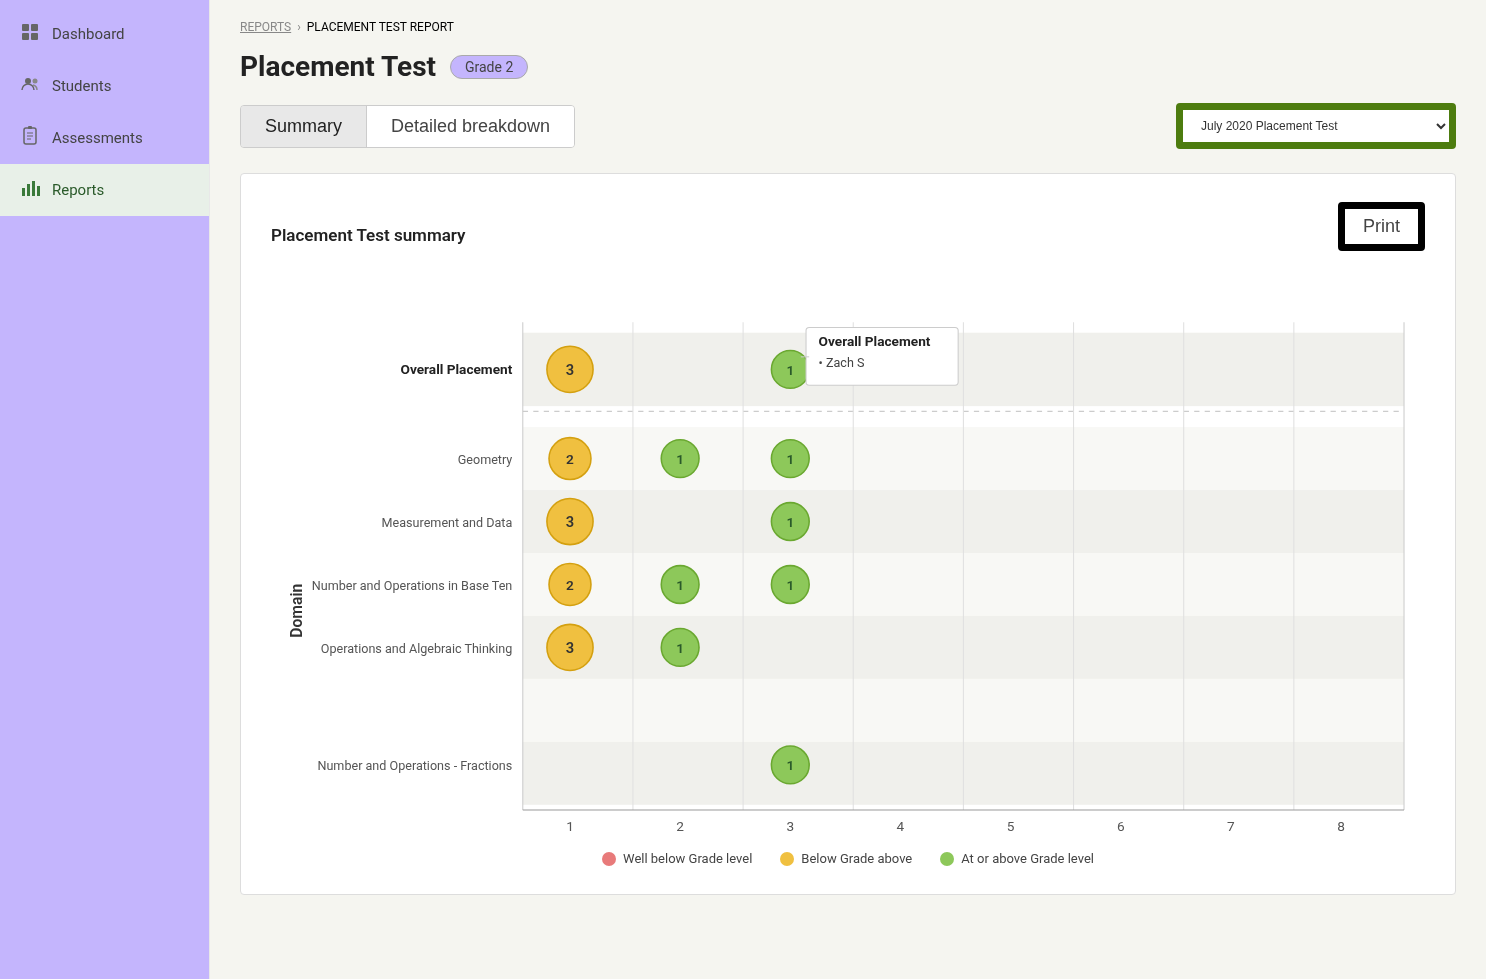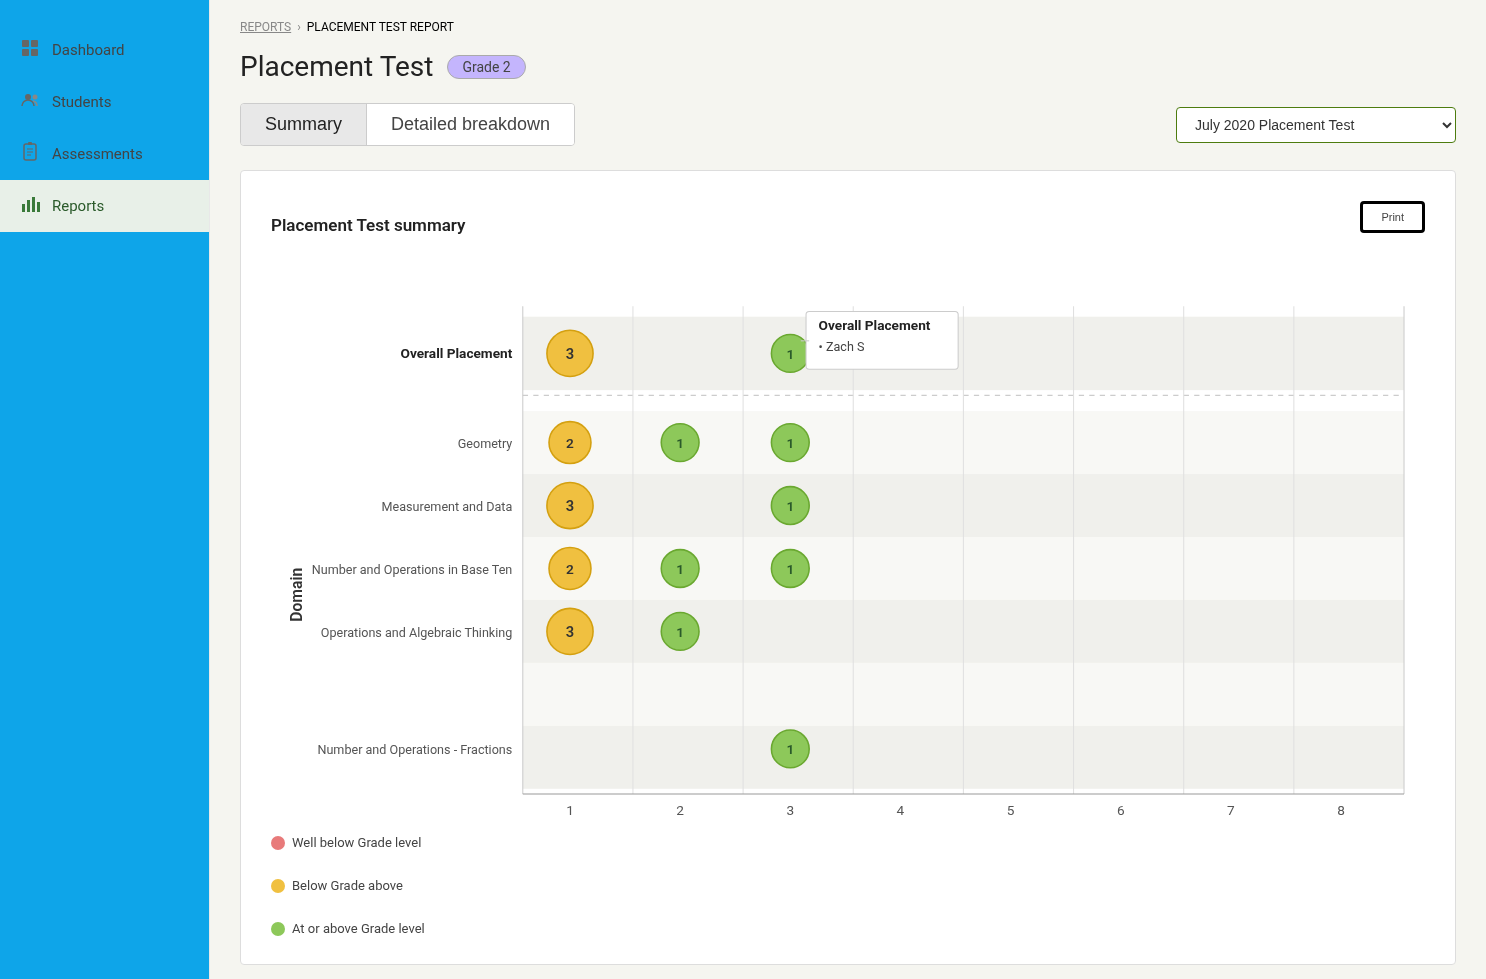--- a/index.html
+++ b/index.html
@@ -2,23 +2,23 @@
 <html><head>
   <meta charset="utf-8">
   <style>
     * { box-sizing: border-box; margin: 0; padding: 0; }
     body { font-family: -apple-system, BlinkMacSystemFont, 'Segoe UI', Roboto, sans-serif; background: #f5f5f0; display: flex; height: 979px; overflow: hidden; }
 
     
     .sidebar {
       width: 210px;
       min-width: 210px;
-      background: #0ea5e9;
+      background: #c4b5fd;
       border-right: 1px solid #e8e8e8;
-      padding-top: 24px;
+      padding-top: 8px;
     }
     .sidebar-item {
       display: flex;
       align-items: center;
       gap: 12px;
       padding: 14px 20px;
       cursor: pointer;
       color: #444;
       font-size: 15px;
     }
@@ -44,21 +44,21 @@
     .breadcrumb-current { color: #000000; text-align: center; }
 
     .page-title-row {
       display: flex;
       align-items: center;
       gap: 14px;
       margin-bottom: 20px;
     }
     .page-title {
       font-size: 28px;
-      font-weight: 400;
+      font-weight: 700;
       color: #222;
     }
     .grade-badge {
       border: 1px solid #aaa;
       border-radius: 20px;
       padding: 3px 14px;
       font-size: 14px;
       color: #444;
       background: #c4b5fd;
     }
@@ -86,23 +86,23 @@
       outline: none;
     }
     .tab.active {
       background: #e8e8e8;
       color: #222;
     }
     .tab:not(:last-child) { border-right: 1px solid #ccc; }
 
     .test-select {
       padding: 8px 14px;
-      border: 1px solid #4d7c0f;
+      border: 7px solid #4d7c0f;
       border-radius: 4px;
-      font-size: 14px;
+      font-size: 12px;
       background: #fff;
       color: #333;
       width: 280px;
       cursor: pointer;
     }
 
     
     .card {
       background: #fff;
       border: 1px solid #ddd;
@@ -116,43 +116,42 @@
       margin-bottom: 24px;
     }
     .card-title {
       font-size: 17px;
       font-weight: 600;
       color: #222;
       margin-top: 16px;
     }
     .print-btn {
       padding: 7px 18px;
-      border: 3px solid #000000;
+      border: 7px solid #000000;
       border-radius: 4px;
       background: #fff;
-      font-size: 11px;
+      font-size: 18px;
       cursor: pointer;
       color: #444;
     }
 
     
     .chart-container {
       position: relative;
       width: 100%;
     }
 
     
     .legend {
       display: flex;
       justify-content: center;
       gap: 28px;
       margin-top: 16px;
       font-size: 13px;
       color: #444;
-      flex-direction: column;
     }
     .legend-item {
       display: flex;
       align-items: center;
       gap: 7px;
     }
     .legend-dot {
       width: 14px;
       height: 14px;
       border-radius: 50%;

